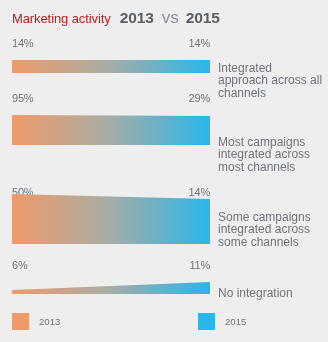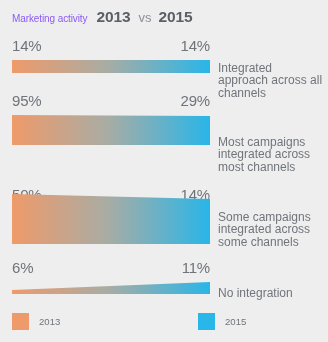--- a/index.html
+++ b/index.html
@@ -22,34 +22,34 @@
     position: absolute;
     left: 12px;
     top: 8px;
     width: 310px;
     height: 24px;
     display: flex;
     align-items: baseline;
     white-space: nowrap;
   }
   .title-main {
-    font-size: 10px;
+    font-size: 13px;
     font-weight: 400;
-    color: #8b5cf6;
+    color: #b91c1c;
     letter-spacing: -0.1px;
   }
   .title-year {
     font-size: 15.5px;
     font-weight: 700;
     color: #5b6066;
     margin-left: 9px;
     letter-spacing: -0.1px;
   }
   .title-vs {
-    font-size: 13px;
+    font-size: 17px;
     font-weight: 400;
     color: #8b9097;
     margin-left: 8px;
   }
   .title-year.second { margin-left: 7px; }
 
   
   .rows {
     position: absolute;
     left: 0;
@@ -63,21 +63,21 @@
 
   .pct-line {
     position: absolute;
     left: 12px;
     width: 198px;
     display: flex;
     justify-content: space-between;
     align-items: flex-end;
   }
   .pct {
-    font-size: 15px;
+    font-size: 11px;
     font-weight: 400;
     color: #6f747a;
     letter-spacing: -0.2px;
     line-height: 1;
   }
 
   
   .bar-wrap {
     position: absolute;
     left: 12px;

